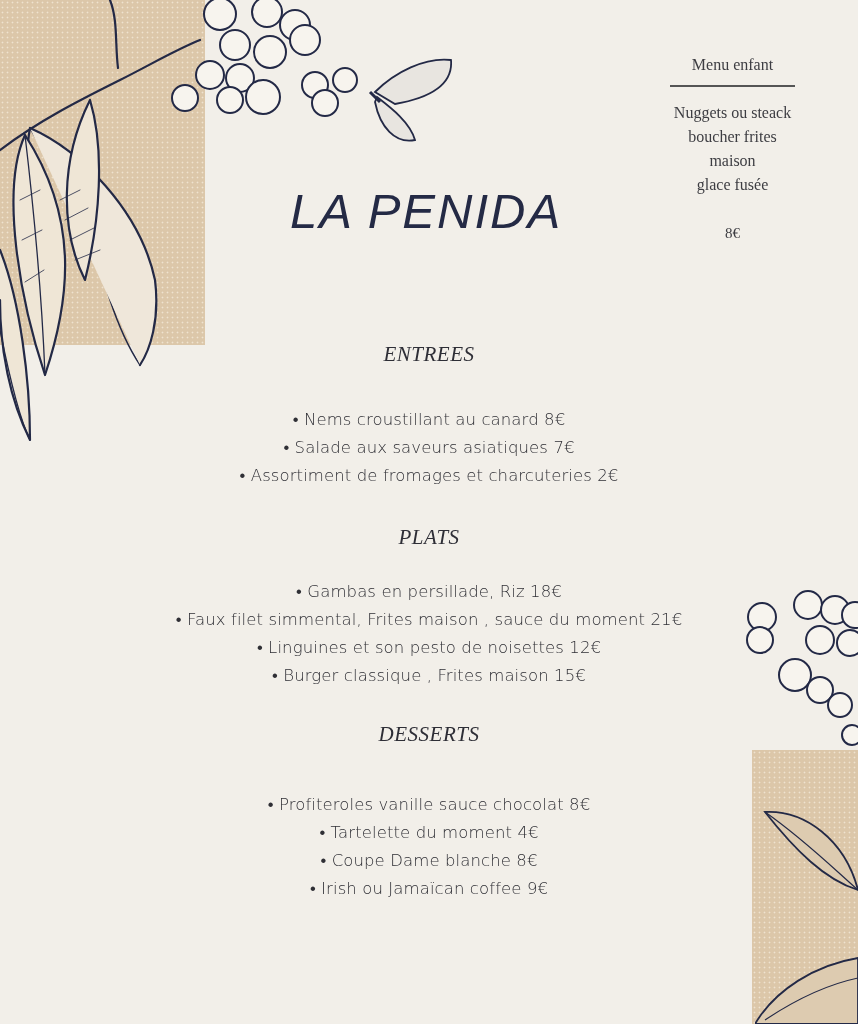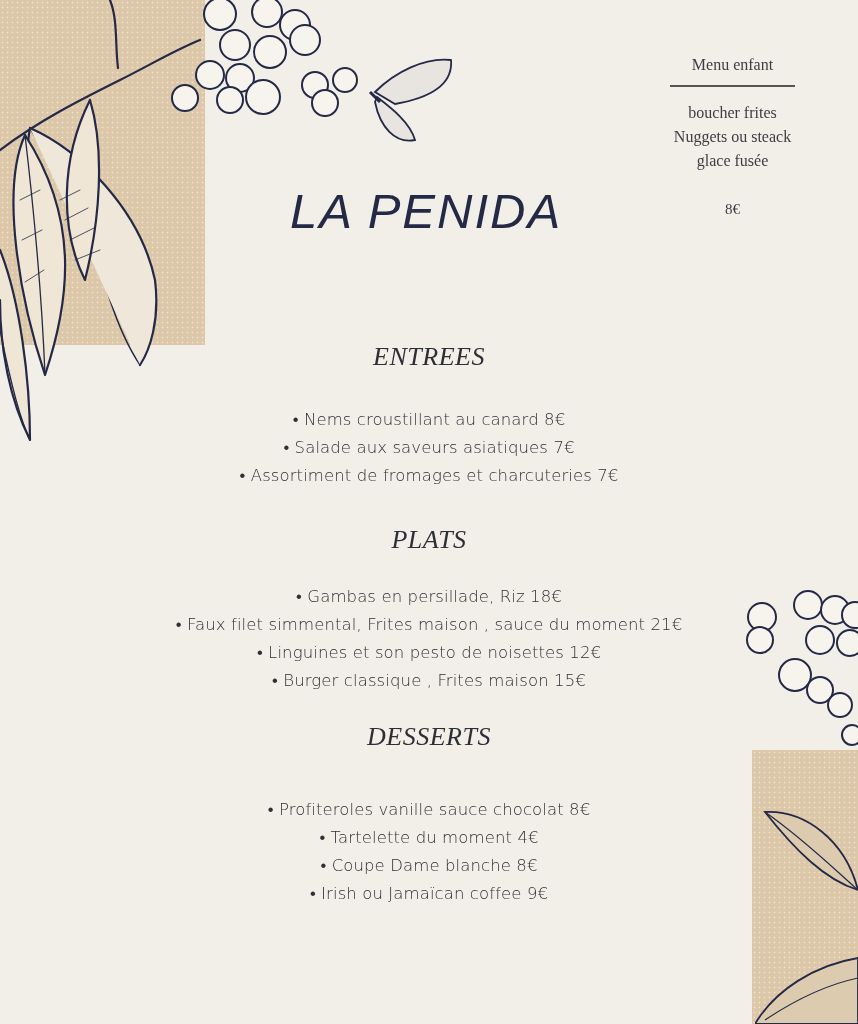--- a/index.html
+++ b/index.html
@@ -41,21 +41,21 @@
   .kids .k-title { line-height:22px; }
   .kids .k-rule { width:125px; height:2px; background:#555; margin:9px auto 14px; }
   .kids .k-line { line-height:24px; }
   .kids .k-price { margin-top:25px; line-height:22px; font-size:15px; }
 
   .section {
     position:absolute; left:0; width:858px; text-align:center;
   }
   .sec-title {
     font-family:"Liberation Serif", serif; font-style:italic;
-    font-size:26px; color:#2e2e36; letter-spacing:0.5px;
+    font-size:21px; color:#2e2e36; letter-spacing:0.5px;
   }
   .item {
     font-family:"DejaVu Sans", sans-serif; font-size:16.5px; color:#2f2f35;
     line-height:28px; letter-spacing:0.1px; font-weight:300;
   }
   #sec-entrees .sec-title { position:absolute; left:0; width:100%; top:0; }
   #sec-entrees .items { position:absolute; left:0; width:100%; top:64px; }
   #sec-plats .items, #sec-desserts .items { margin-top:28px; }
   #sec-desserts .items { margin-top:44px; }
 </style>
@@ -140,32 +140,33 @@
   </svg>
 </div>
 
 <div class="title">
   <span>LA PENIDA</span>
 </div>
 
 <div class="kids">
   <div class="k-title">Menu enfant</div>
   <div class="k-rule"></div>
+  <div class="k-line">Nuggets ou steack</div>
   <div class="k-line">boucher frites</div>
-  <div class="k-line">Nuggets ou steack</div>
+  <div class="k-line">maison</div>
   <div class="k-line">glace fusée</div>
   <div class="k-price">8€</div>
 </div>
 
 <div class="section" id="sec-entrees" style="top:342px;height:160px;">
   <div class="sec-title">ENTREES</div>
   <div class="items">
     <div class="item">• Nems croustillant au canard 8€</div>
     <div class="item">• Salade aux saveurs asiatiques 7€</div>
-    <div class="item">• Assortiment de fromages et charcuteries 7€</div>
+    <div class="item">• Assortiment de fromages et charcuteries 2€</div>
   </div>
 </div>
 
 <div class="section" id="sec-plats" style="top:525px;">
   <div class="sec-title">PLATS</div>
   <div class="items">
     <div class="item">• Gambas en persillade, Riz 18€</div>
     <div class="item">• Faux filet simmental, Frites maison , sauce du moment 21€</div>
     <div class="item">• Linguines et son pesto de noisettes 12€</div>
     <div class="item">• Burger classique , Frites maison 15€</div>

